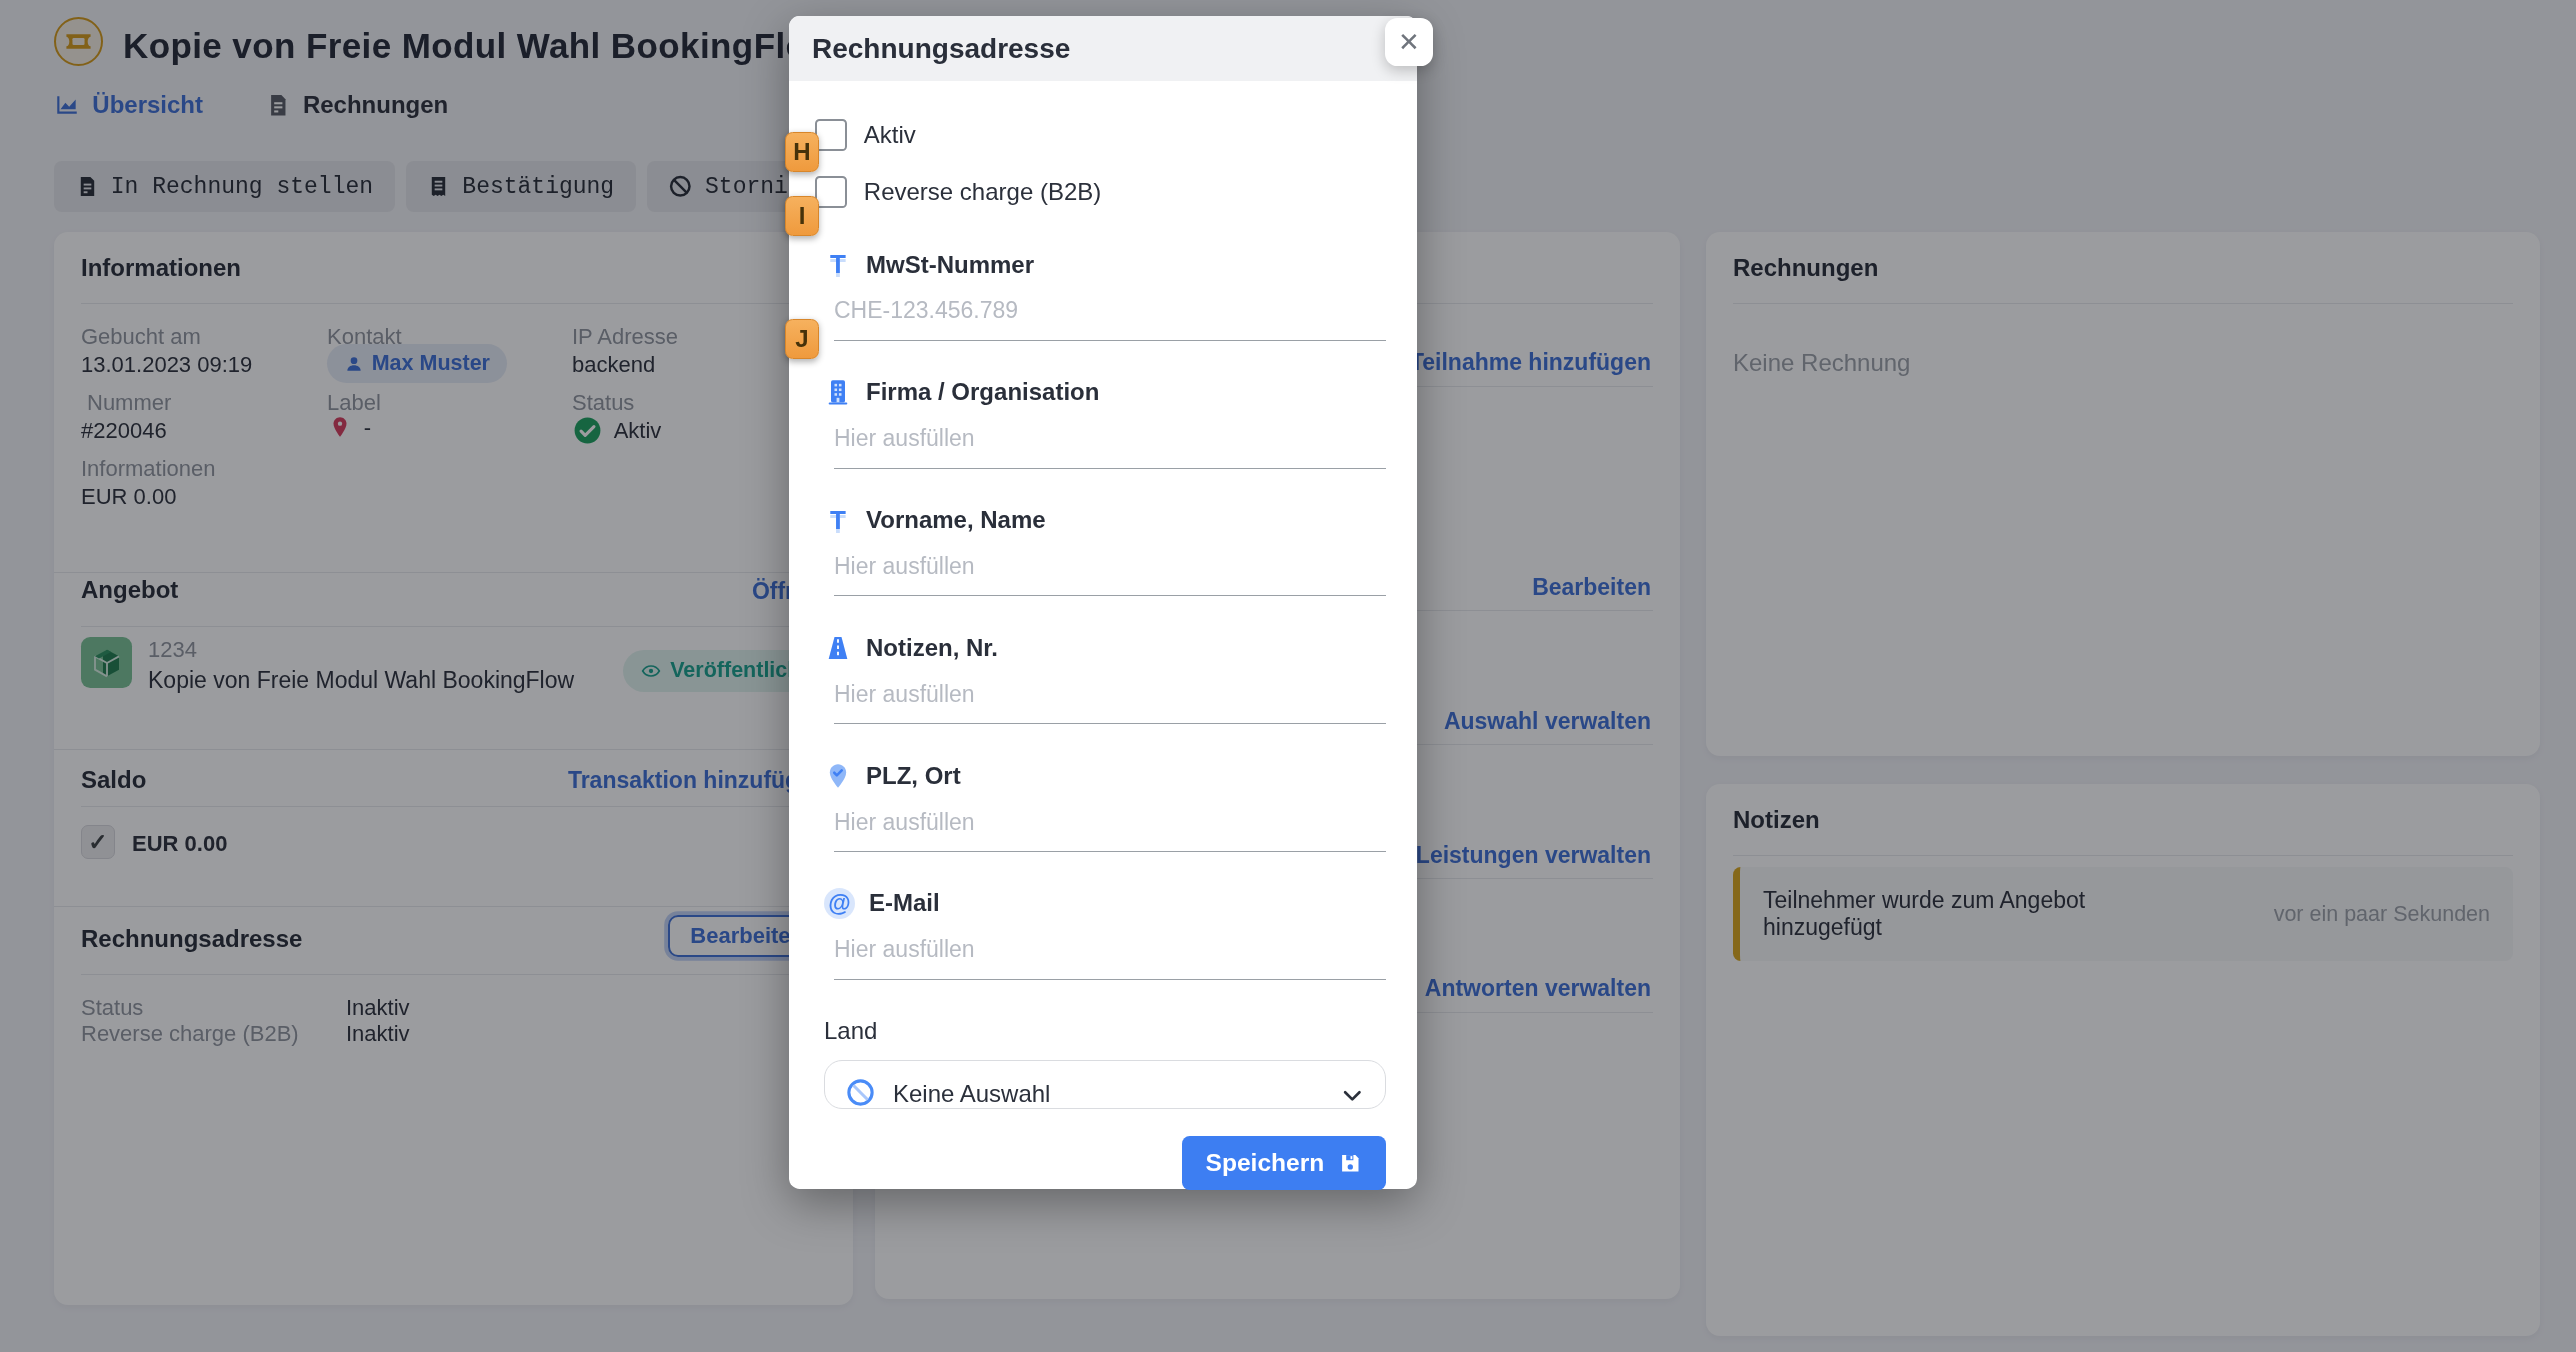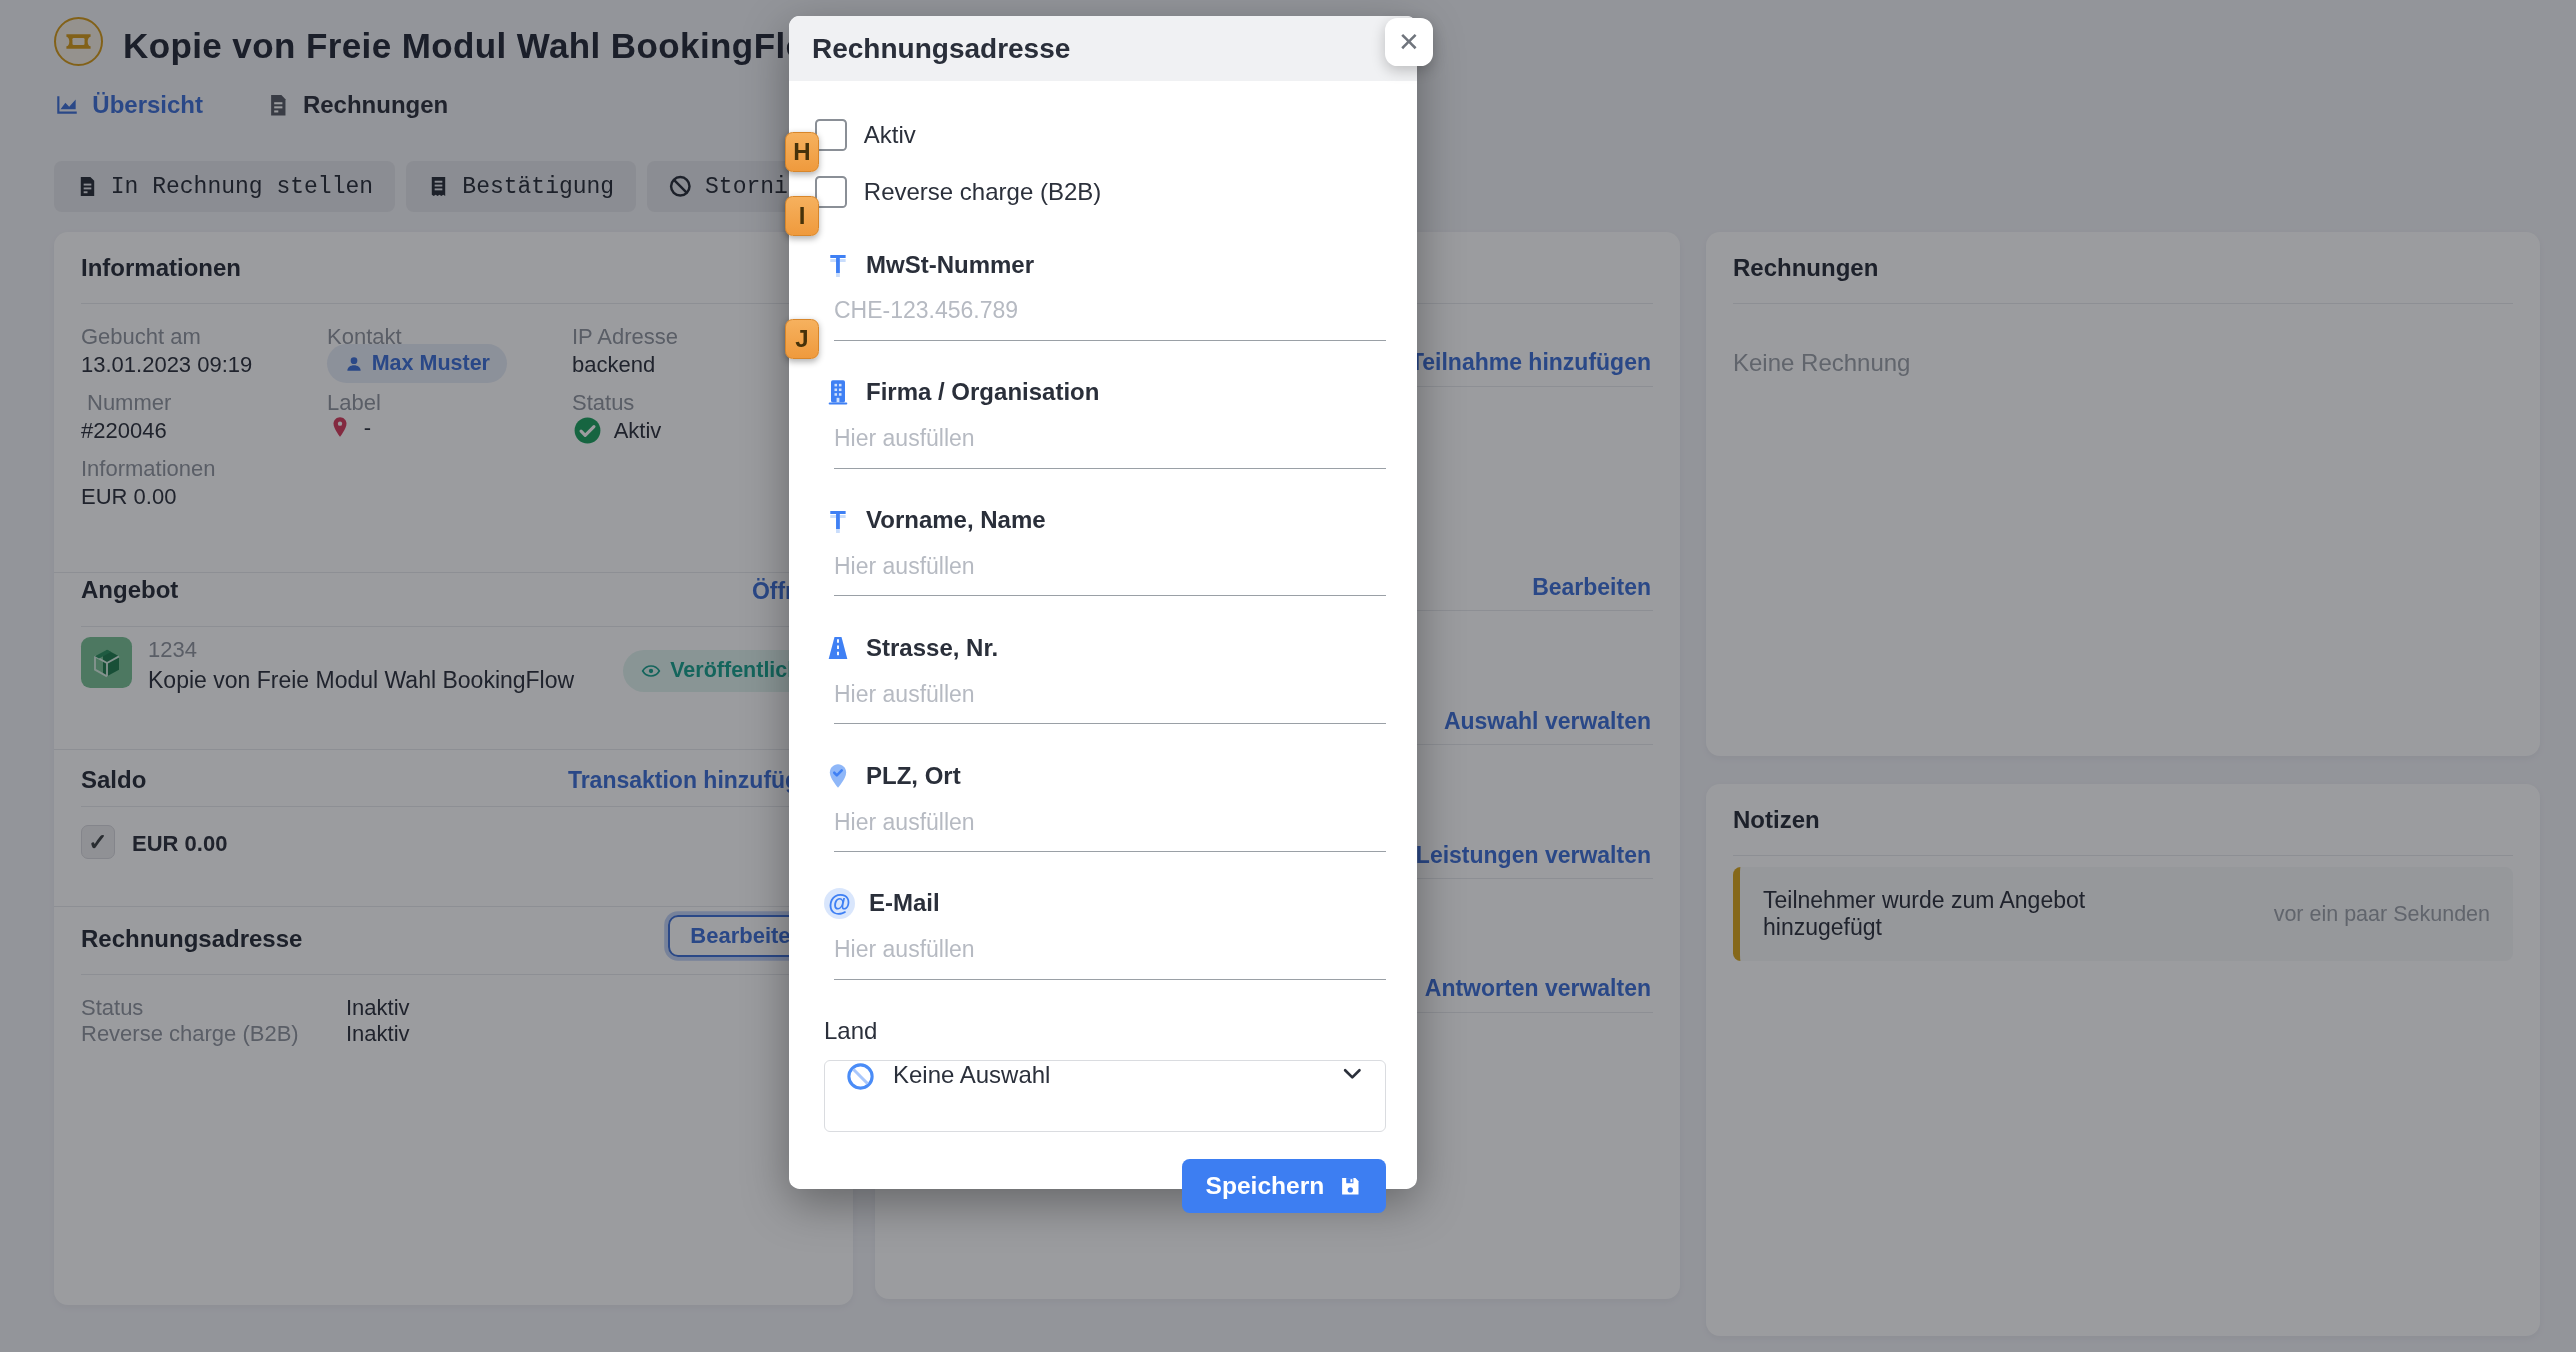--- a/index.html
+++ b/index.html
@@ -119,22 +119,22 @@
     background:transparent;
   }
   .field input::placeholder { color:#b6bac2; }
   .t-icon { font-size:26px; font-weight:800; color:#3f80f4; text-shadow:0 3.8px 0 #c9ddfc; width:28px; text-align:center; }
   .at-icon {
     width:31px; height:31px; border-radius:50%; background:#d9e6fc; color:#3f80f4;
     display:flex; align-items:center; justify-content:center; font-size:23px; font-weight:800;
   }
   .land-label { font-size:24px; color:#2b303b; margin-top:4.6px; }
   .land-select {
-    margin-top:15.4px; height:72px; border:1.5px solid #dadce0; border-radius:6px;
-    display:flex; align-items:flex-start; gap:17px; padding:0 20px; cursor:pointer; background:#fff;
+    margin-top:15.4px; height:49px; border:1.5px solid #dadce0; border-radius:18px;
+    display:flex; align-items:flex-end; gap:17px; padding:0 20px; cursor:pointer; background:#fff;
   }
   .land-value { font-size:24px; color:#2b303b; flex:1; }
   .modal-footer { display:flex; justify-content:flex-end; margin-top:27px; }
   .save-btn {
     height:54px; background:#3d7ef2; color:#ffffff; border:none; border-radius:7.7px;
     display:flex; align-items:center; gap:14px; padding:0 23px; font-family:inherit;
     font-size:24.6px; font-weight:700; cursor:pointer;
   }
 
   
@@ -392,21 +392,21 @@
       </div>
       <input type="text" placeholder="Hier ausfüllen" style="">
     </div>
 
     <div class="field">
       <div class="field-label">
         <svg width="28" height="28" viewBox="0 0 24 24">
           <path d="M9 2.5h6L20 21.5H4z" fill="#3f80f4"></path>
           <line x1="12" y1="4.5" x2="12" y2="20" stroke="#fff" stroke-width="1.6" stroke-dasharray="3 2.4"></line>
         </svg>
-        <span class="txt">Strasse, Nr.</span>
+        <span class="txt">Notizen, Nr.</span>
       </div>
       <input type="text" placeholder="Hier ausfüllen" style="">
     </div>
 
     <div class="field">
       <div class="field-label">
         <svg width="28" height="28" viewBox="0 0 24 24">
           <path d="M12 2C8.1 2 5 5.1 5 9c0 5.2 7 13 7 13s7-7.8 7-13c0-3.9-3.1-7-7-7z" fill="#8fb7f8"></path>
           <path d="M8.8 9.2l2.2 2.2 4.2-4.2" stroke="#3f80f4" stroke-width="2.2" fill="none" stroke-linecap="round" stroke-linejoin="round"></path>
         </svg>

